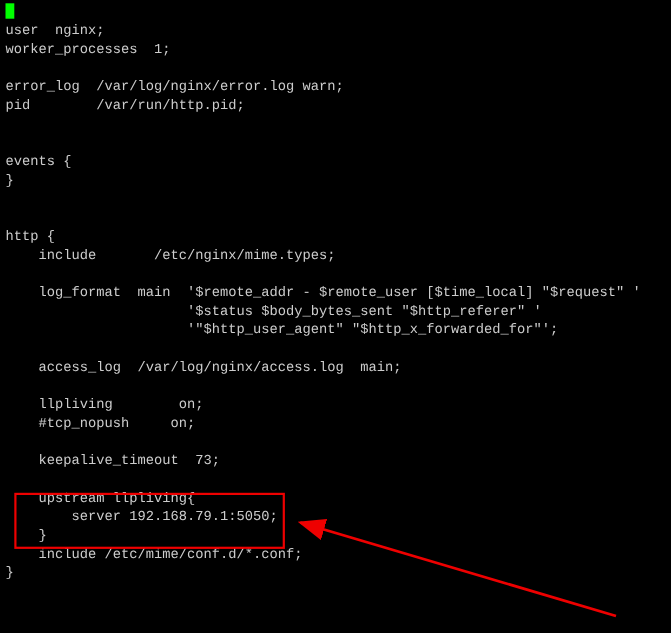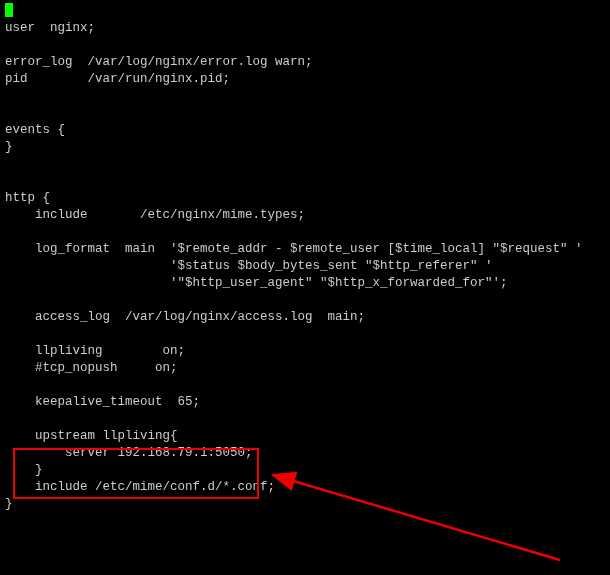--- a/index.html
+++ b/index.html
@@ -41,42 +41,43 @@
       position: absolute;
       pointer-events: none;
     }
   </style>
 </head>
 <body>
 
 <div id="editor">
     <div class="line"><span class="cursor"></span></div>
     <div class="line">user  nginx;</div>
+    <div class="line">worker_processes  1;</div>
     <div class="line"></div>
     <div class="line">error_log  /var/log/nginx/error.log warn;</div>
-    <div class="line">pid        /var/run/nginx.pid;</div>
+    <div class="line">pid        /var/run/http.pid;</div>
     <div class="line"></div>
     <div class="line"></div>
     <div class="line">events {</div>
     <div class="line">}</div>
     <div class="line"></div>
     <div class="line"></div>
     <div class="line">http {</div>
     <div class="line">    include       /etc/nginx/mime.types;</div>
     <div class="line"></div>
     <div class="line">    log_format  main  '$remote_addr - $remote_user [$time_local] "$request" '</div>
     <div class="line">                      '$status $body_bytes_sent "$http_referer" '</div>
     <div class="line">                      '"$http_user_agent" "$http_x_forwarded_for"';</div>
     <div class="line"></div>
     <div class="line">    access_log  /var/log/nginx/access.log  main;</div>
     <div class="line"></div>
     <div class="line">    llpliving        on;</div>
     <div class="line">    #tcp_nopush     on;</div>
     <div class="line"></div>
-    <div class="line">    keepalive_timeout  65;</div>
+    <div class="line">    keepalive_timeout  73;</div>
     <div class="line"></div>
     <div class="line">    upstream llpliving{</div>
     <div class="line">        server 192.168.79.1:5050;</div>
     <div class="line">    }</div>
     <div class="line">    include /etc/mime/conf.d/*.conf;</div>
     <div class="line">}</div>
   </div>
 
 <div class="red-box" style="left: 13px; top: 448px; width: 246px; height: 51px;"></div>
 <svg class="arrow-svg" width="610" height="575" style="left:0;top:0;">

